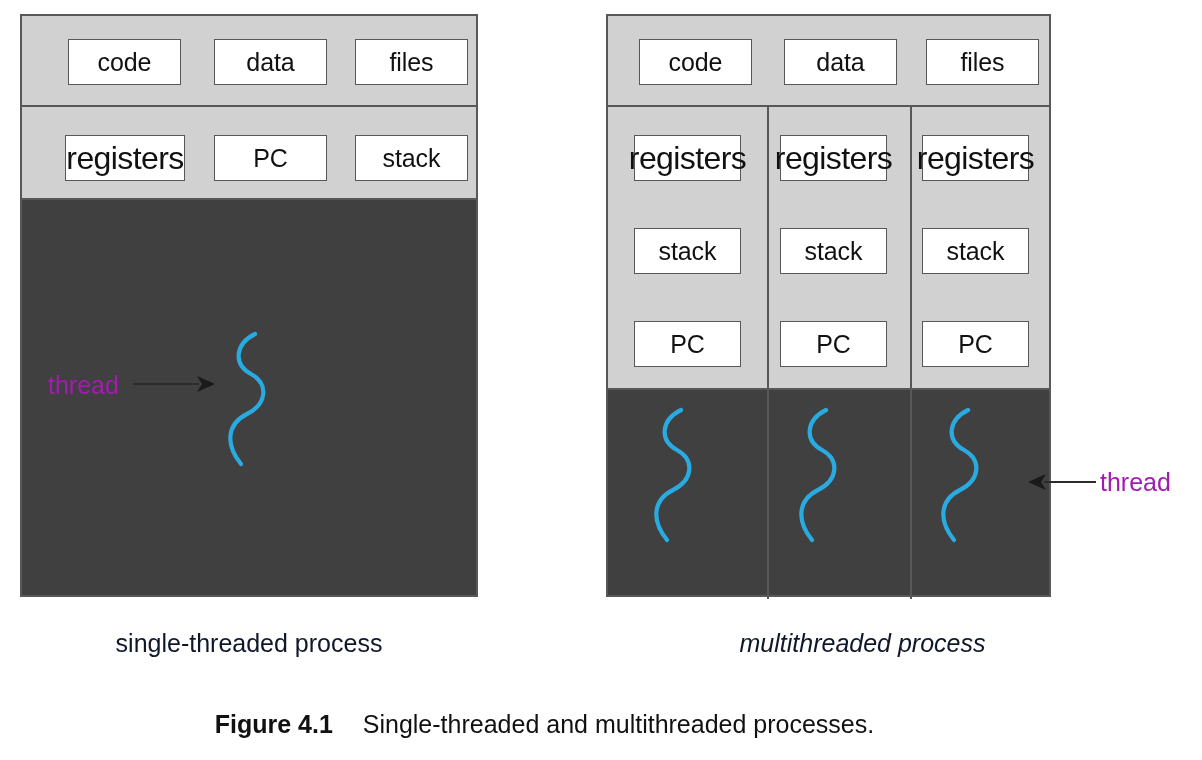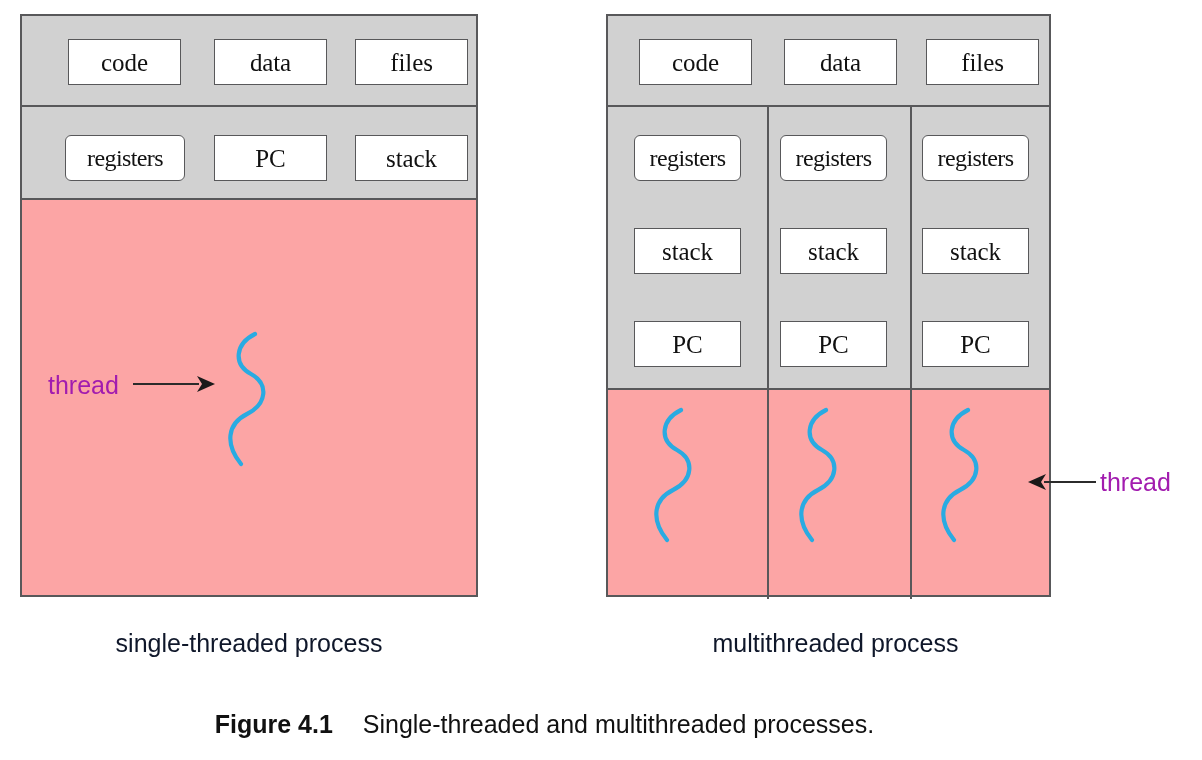--- a/index.html
+++ b/index.html
@@ -18,22 +18,21 @@
     height: 760px;
     overflow: hidden;
     background: #ffffff;
   }
 
   
   .process-box {
     position: absolute;
     box-sizing: border-box;
     border: 2px solid #58585a;
-    background: #fca5a5;
-    font-family: Liberation Serif, serif;
+    background: #404040;
   }
   #single-threaded-process { left: 20px; top: 14px; width: 458px; height: 583px; }
   #multithreaded-process  { left: 606px; top: 14px; width: 445px; height: 583px; }
 
   
   .gray-band {
     position: absolute;
     box-sizing: border-box;
     background: #d1d1d1;
     left: 0;
@@ -57,21 +56,21 @@
     border: 1.5px solid #58585a;
     display: flex;
     align-items: center;
     justify-content: center;
     font-size: 25px;
     line-height: 1;
     color: #111111;
     white-space: nowrap;
     letter-spacing: -0.1px;
   }
-  .cell.tight { font-size: 24px; letter-spacing: -0.6px; border-radius: 6px; }
+  .cell.tight { font-size: 32px; letter-spacing: -0.6px; }
 
   
   #st-code  { left: 46px;  top: 23px; width: 113px; height: 46px; }
   #st-data  { left: 192px; top: 23px; width: 113px; height: 46px; }
   #st-files { left: 333px; top: 23px; width: 113px; height: 46px; }
   
   #st-registers { left: 43px;  top: 119px; width: 120px; height: 46px; }
   #st-pc        { left: 192px; top: 119px; width: 113px; height: 46px; }
   #st-stack     { left: 333px; top: 119px; width: 113px; height: 46px; }
 
@@ -127,21 +126,21 @@
   
   .process-caption {
     position: absolute;
     font-size: 25px;
     color: #0f172a;
     white-space: nowrap;
     text-align: center;
     line-height: 1;
   }
   #st-caption { left: 20px;  top: 631px; width: 458px; }
-  #mt-caption { left: 613px; top: 631px; width: 445px; }
+  #mt-caption { left: 640px; top: 631px; width: 445px; font-style: italic; }
 
   
   #figure-caption {
     position: absolute;
     left: 0;
     top: 712px;
     width: 1089px;
     text-align: center;
     font-size: 25px;
     line-height: 1;

